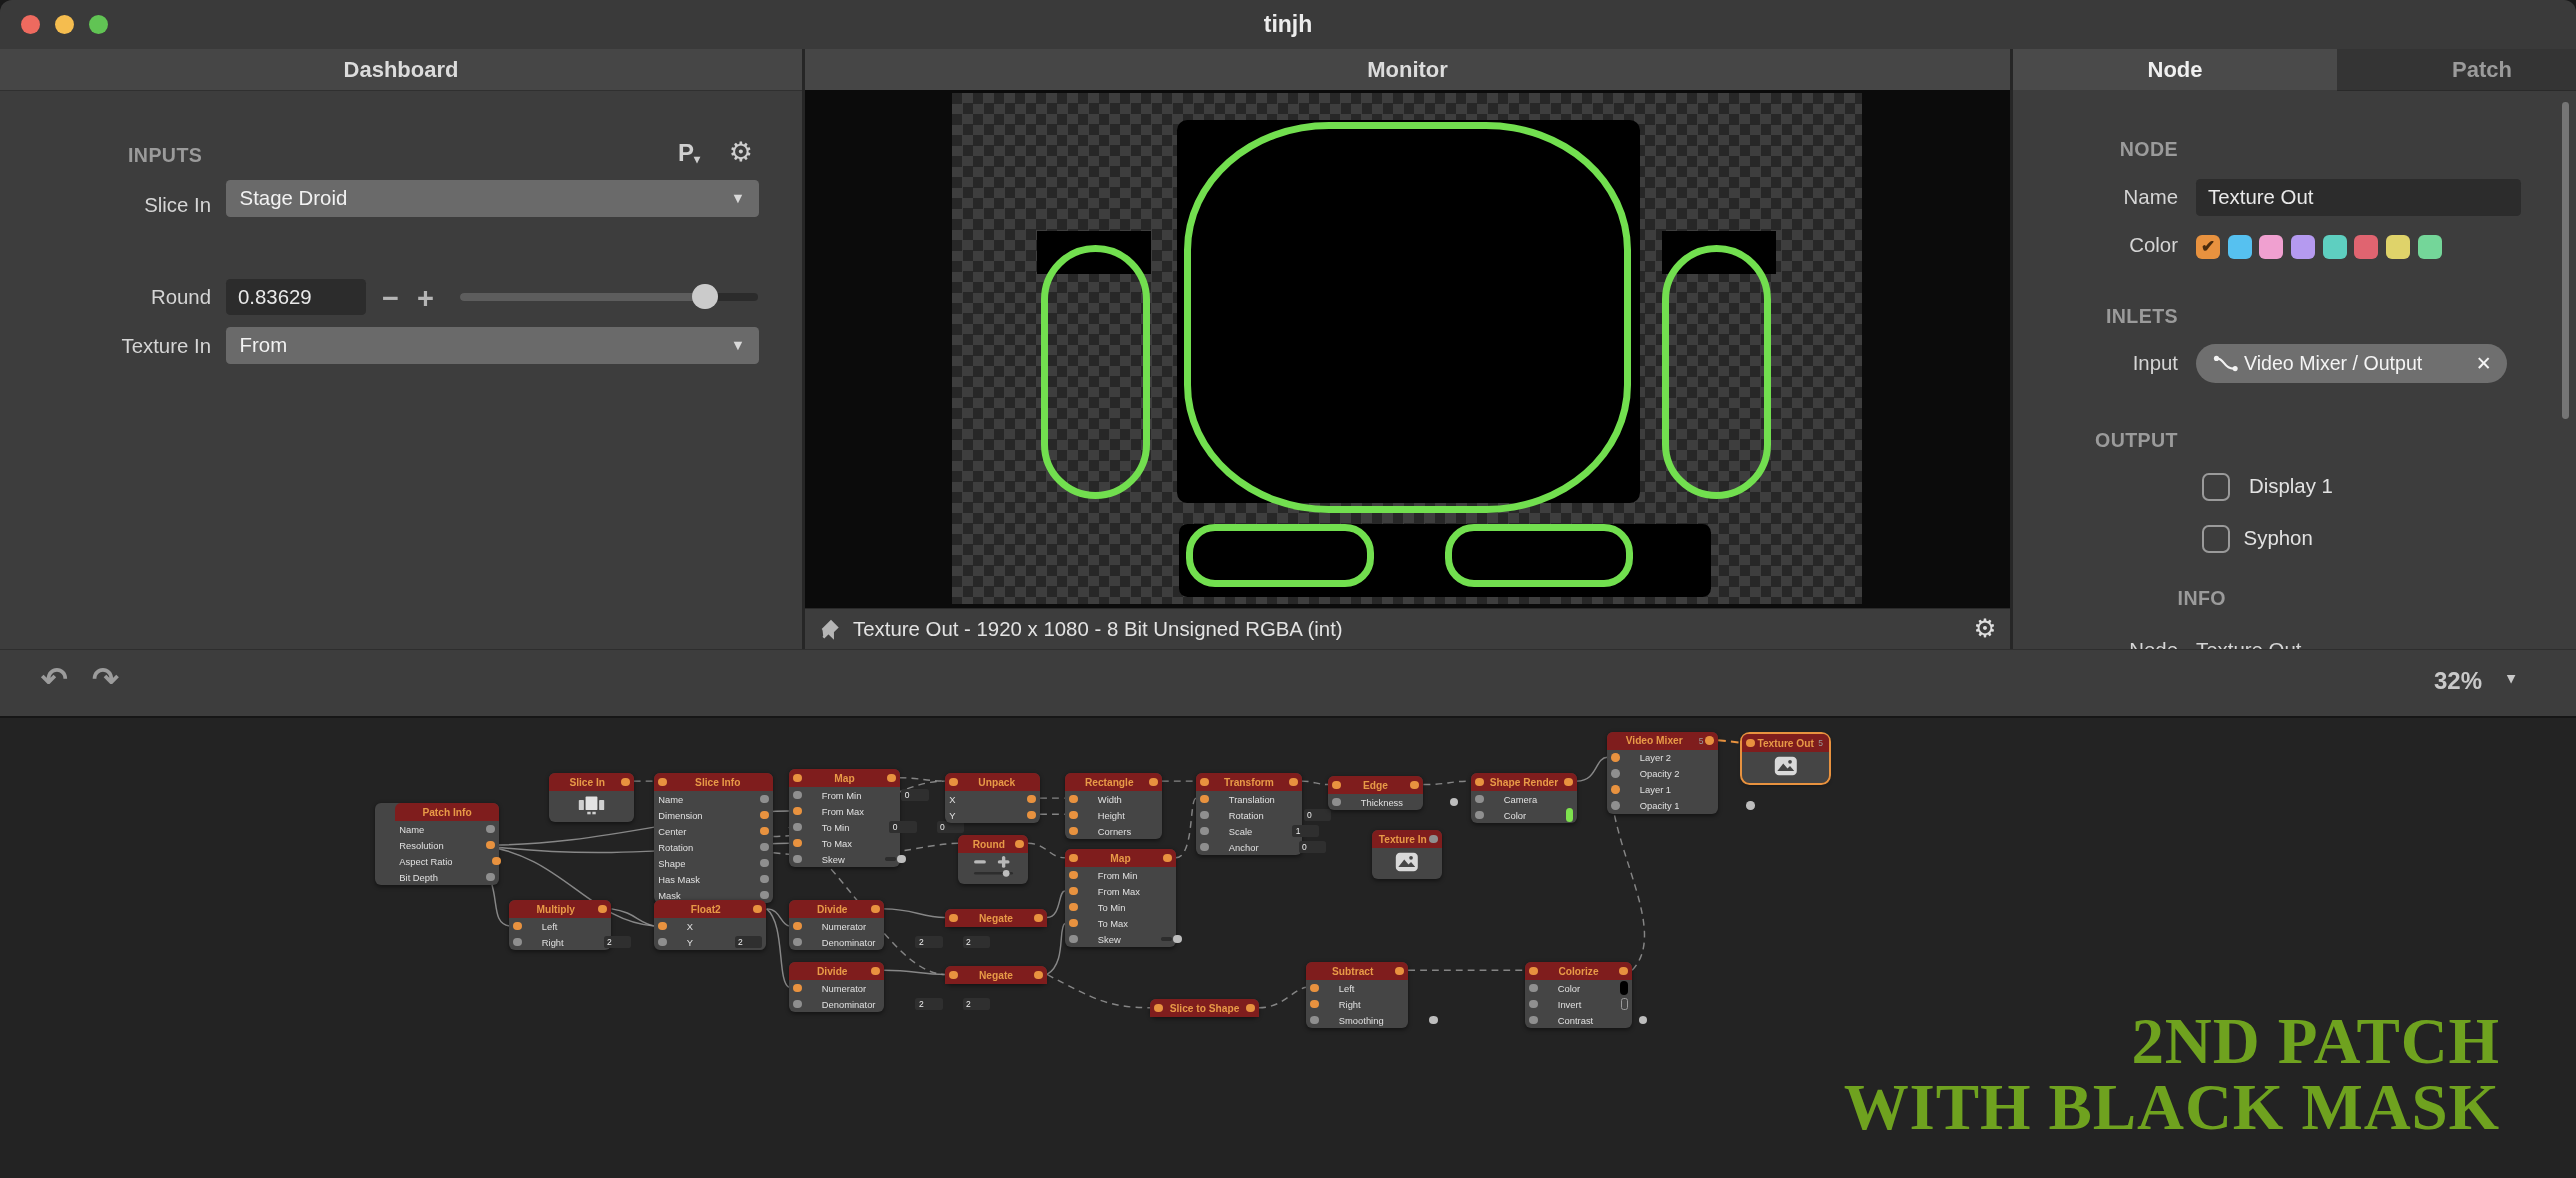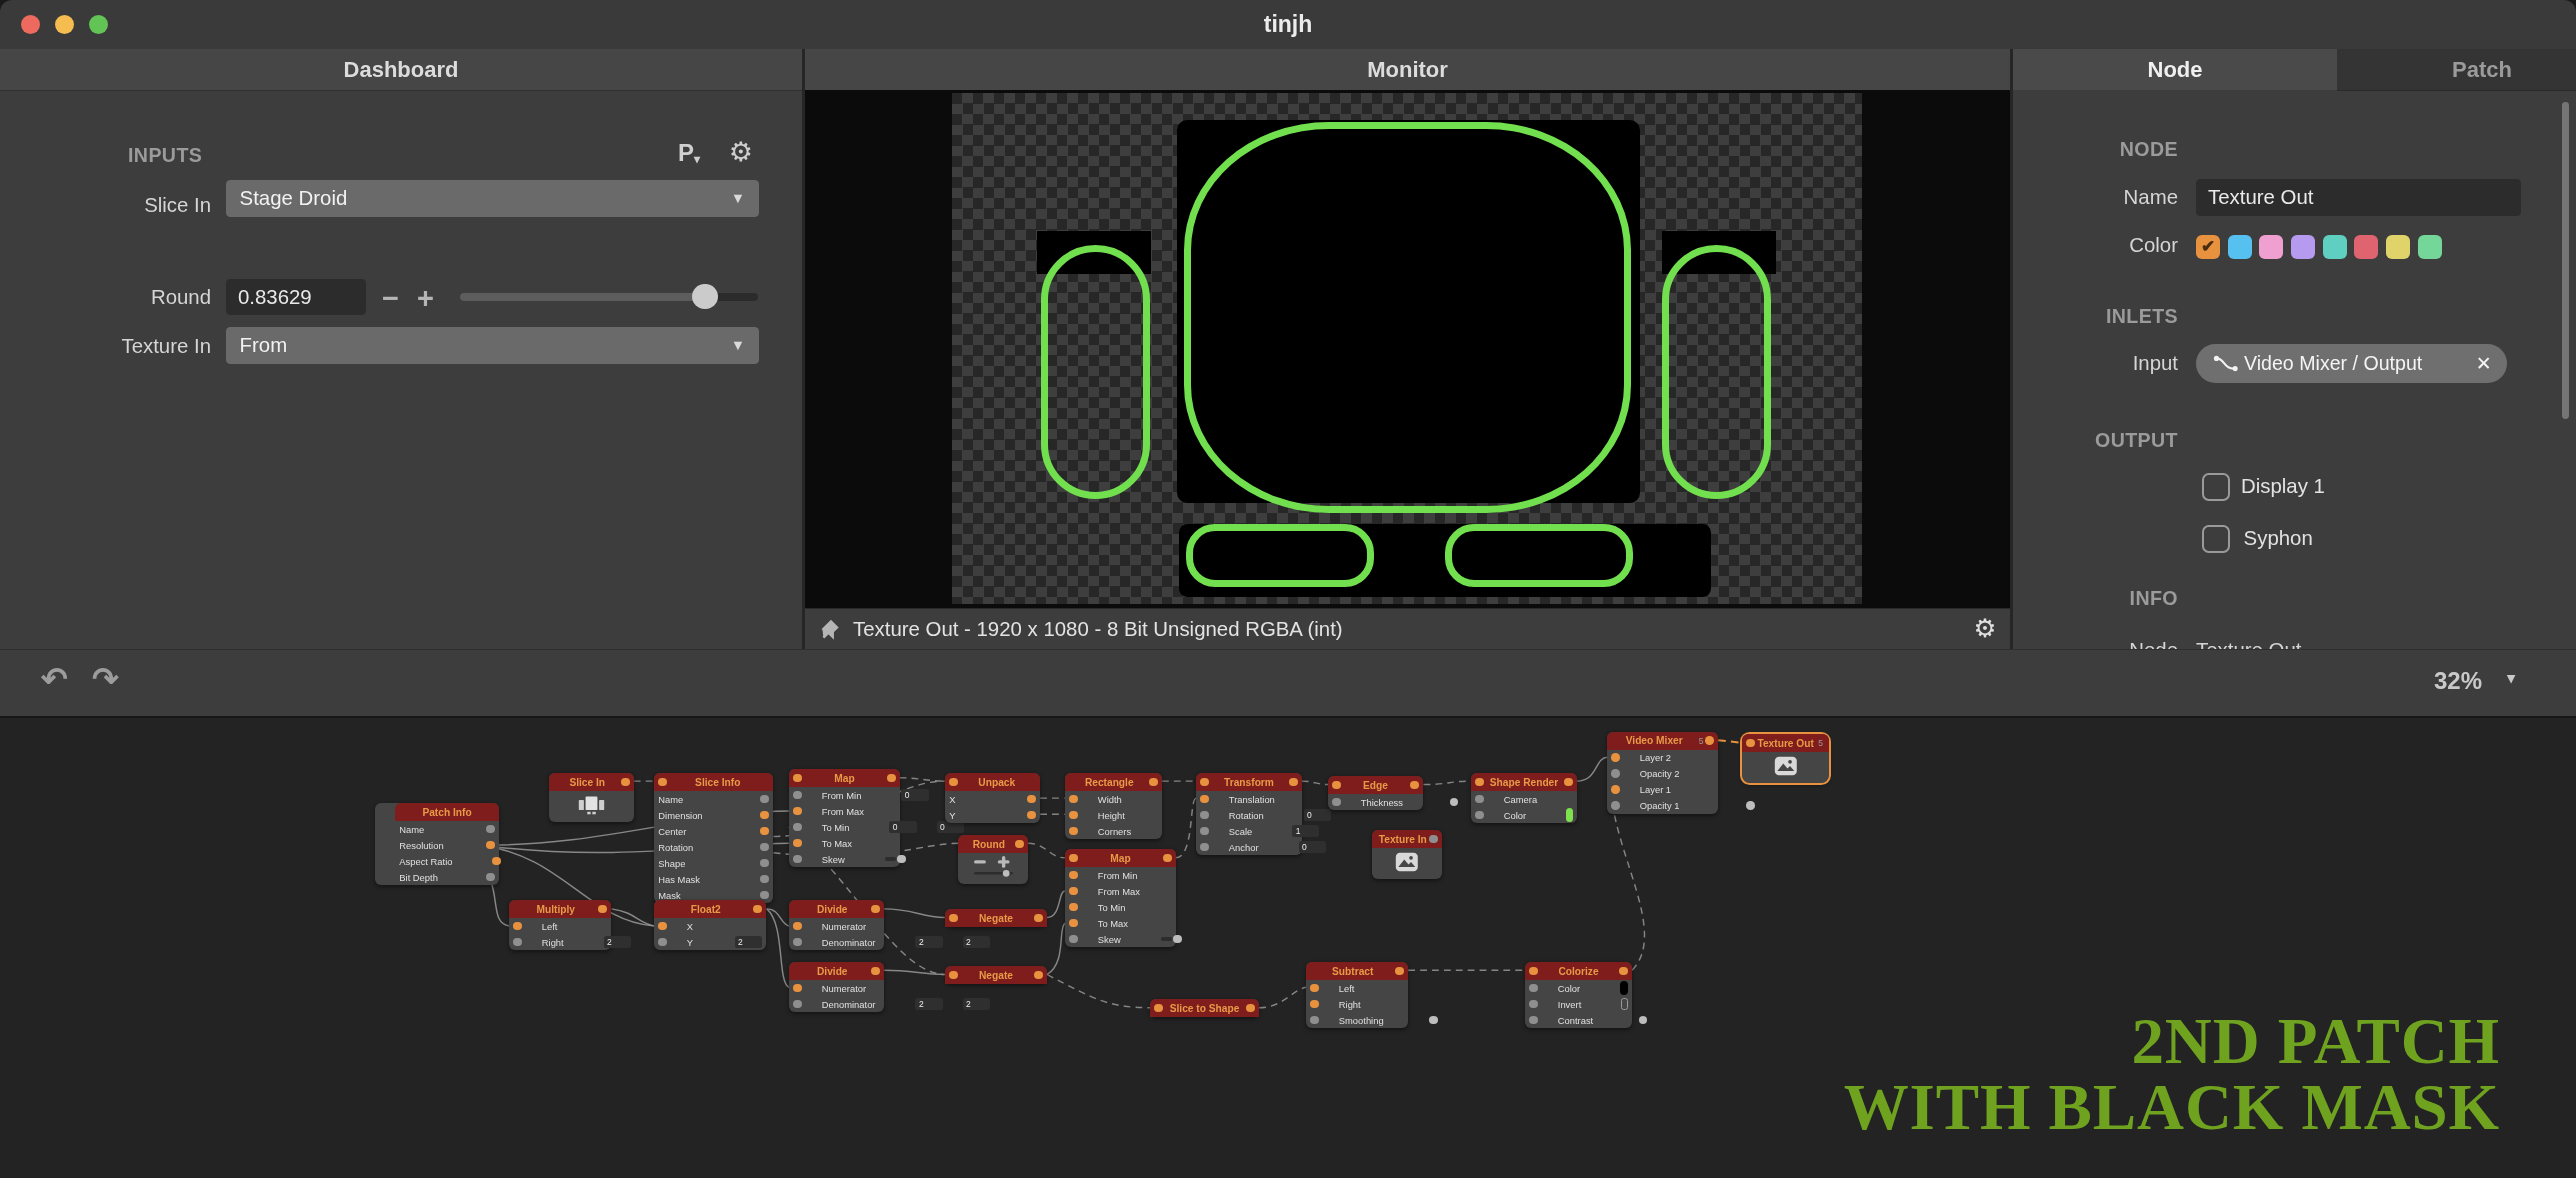--- a/index.html
+++ b/index.html
@@ -178,31 +178,31 @@
         <path d="M4 4 C14 4 12 16 24 16" stroke="#f2f2f2" stroke-width="2.5" fill="none"></path>
         <circle cx="4" cy="4" r="3" fill="#f2f2f2"></circle>
           <circle cx="26" cy="16" r="3" fill="#f2f2f2"></circle>
       </svg>
       <span style="margin-left:48px;">Video Mixer / Output</span>
       <span class="abs" style="right:15.3px;top:0;font-size:19px;">✕</span>
     </div>
 
     <div class="abs heading" style="left:0;top:339px;width:165px;text-align:right;">OUTPUT</div>
     <div id="output-checks">
-        <div class="abs" style="left: 189px; top: 382px; display: flex; gap: 11px; align-items: center;">
+        <div class="abs" style="left: 189px; top: 382px; display: flex; gap: 19px; align-items: center;">
           <div class="checkbox"></div>
           <div class="chk-label">Display 1</div>
         </div>
         <div class="abs" style="left: 189px; top: 434px; display: flex; gap: 13.6px; align-items: center;">
           <div class="checkbox"></div>
           <div class="chk-label">Syphon</div>
         </div>
       </div>
 
-    <div class="abs heading" style="left:0;top:497px;width:165px;text-align:right;">INFO</div>
+    <div class="abs heading" style="left:0;top:497px;width:165px;text-align:right;padding-left:48px;">INFO</div>
     <div class="abs lbl" style="left:0;top:549px;width:165px;">Node</div>
     <div class="abs" style="left:183px;top:549px;color:#d5d5d5;font-size:20.4px;">Texture Out</div>
 
     <div class="abs scrollbar" style="left:549px;top:12px;height:317px;"></div>
   </div>
 </div>
 
 <div class="abs toolbar">
   <span class="abs tool-icon" style="left:41px;top:10.2px;">↶</span>
   <span class="abs tool-icon" style="left:92px;top:10.2px;">↷</span>

